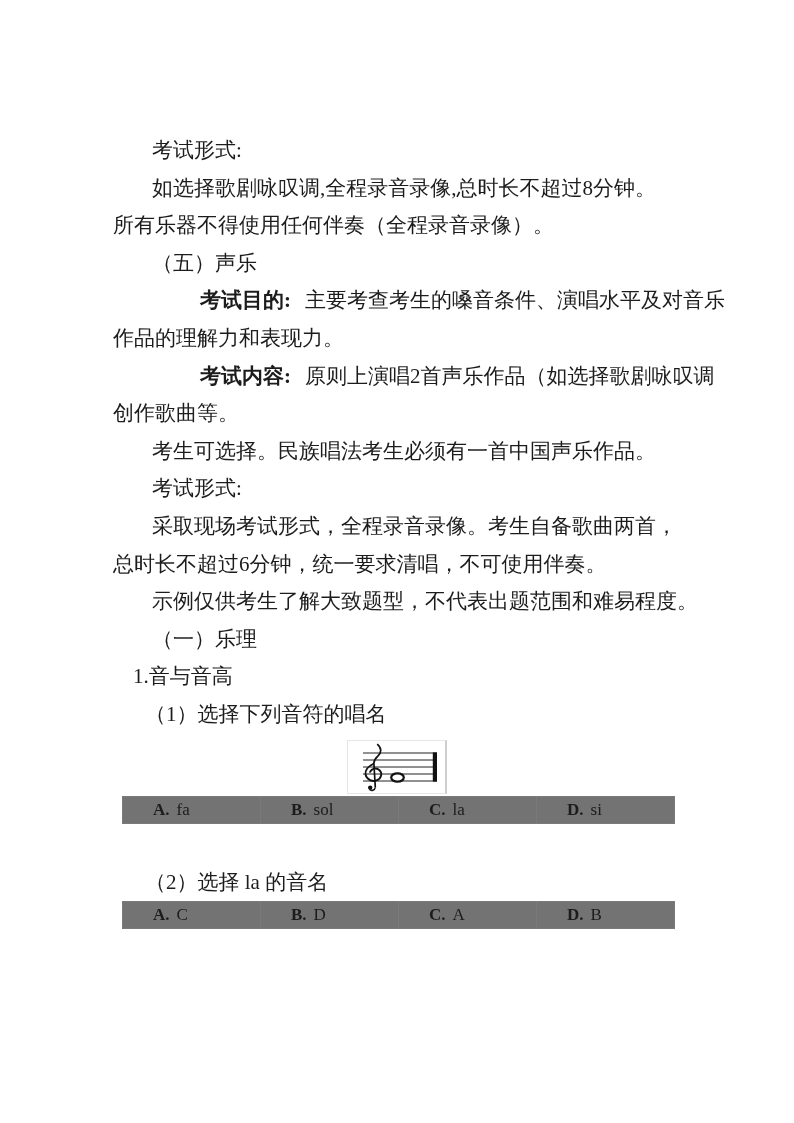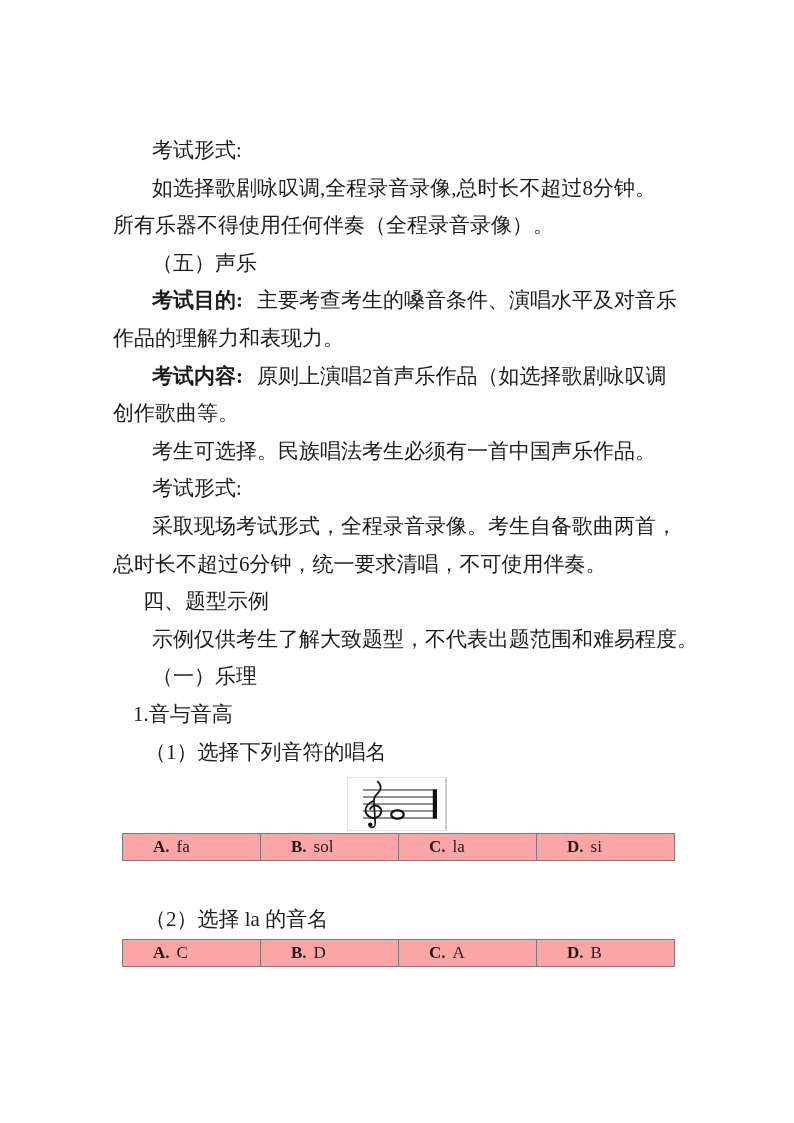--- a/index.html
+++ b/index.html
@@ -4,33 +4,33 @@
 <style>
   html,body { margin:0; padding:0; }
   body {
     width:794px; height:1123px; background:#ffffff; overflow:hidden;
     font-family:"Liberation Serif","DejaVu Serif",serif;
     color:#1c1c1c; position:relative;
   }
   .doc { position:absolute; top:132px; left:113px; width:568px; }
   .ln { font-size:21px; line-height:37.6px; white-space:nowrap; }
   .h  { font-weight:normal; }
-  .label { font-weight:bold; padding-right:14px; }
+  .label { font-weight:bold; padding-right:14px;margin-left:48px; }
   .ind2  { padding-left:39px; }
   .ind15 { padding-left:30px; }
   .ind1  { padding-left:20px; }
   .indq  { padding-left:32px; }
   .staff-wrap {
     margin:6px auto 0; width:97px; height:52px;
     border:1px solid #e6e6e6; border-right:2px solid #cfcfcf;
     background:#ffffff; box-sizing:content-box;
   }
   .opt-table {
     border-collapse:collapse; width:553px; margin-left:9px;
-    table-layout:fixed; background:#fca5a5;
+    table-layout:fixed; background:#737373;
   }
   .opt-table td {
     border:1px solid #7a7a7a; height:26px; padding:0 0 0 30px;
     font-size:17px; vertical-align:middle; white-space:nowrap;
   }
   .letter { font-weight:bold; margin-right:7px; }
   .t1 { margin-top:2px; }
   .q2line { margin-top:40px; }
 </style>
 </head>
@@ -53,21 +53,20 @@
     <span class="label">考试内容:</span><span>原则上演唱2首声乐作品（如选择歌剧咏叹调</span>
   </div>
   <div class="ln">创作歌曲等。</div>
 
   <div class="ln ind2">考生可选择。民族唱法考生必须有一首中国声乐作品。</div>
 
   <div class="ln h ind2">考试形式:</div>
   <div class="ln ind2">采取现场考试形式，全程录音录像。考生自备歌曲两首，</div>
   <div class="ln">总时长不超过6分钟，统一要求清唱，不可使用伴奏。</div>
 
-  <div class="ln h ind15">四、题型示例</div>
   <div class="ln ind2">示例仅供考生了解大致题型，不代表出题范围和难易程度。</div>
 
   <div class="ln h ind2">（一）乐理</div>
   <div class="ln ind1">1.音与音高</div>
   <div class="ln indq">（1）选择下列音符的唱名</div>
 
   <div class="staff-wrap">
     <svg width="97" height="52" viewBox="0 0 97 52">
       <g stroke="#222222" stroke-width="1">
         <line x1="15" y1="12" x2="89" y2="12"></line>

